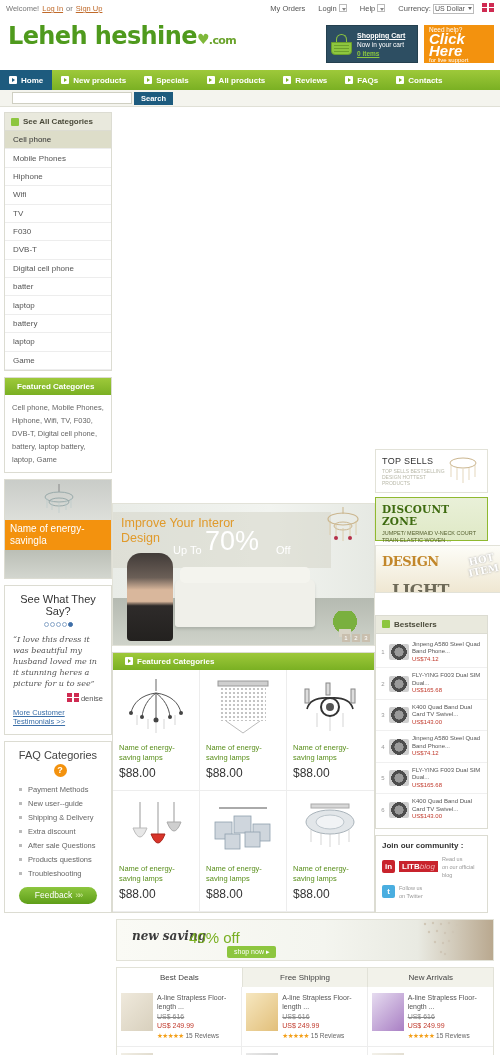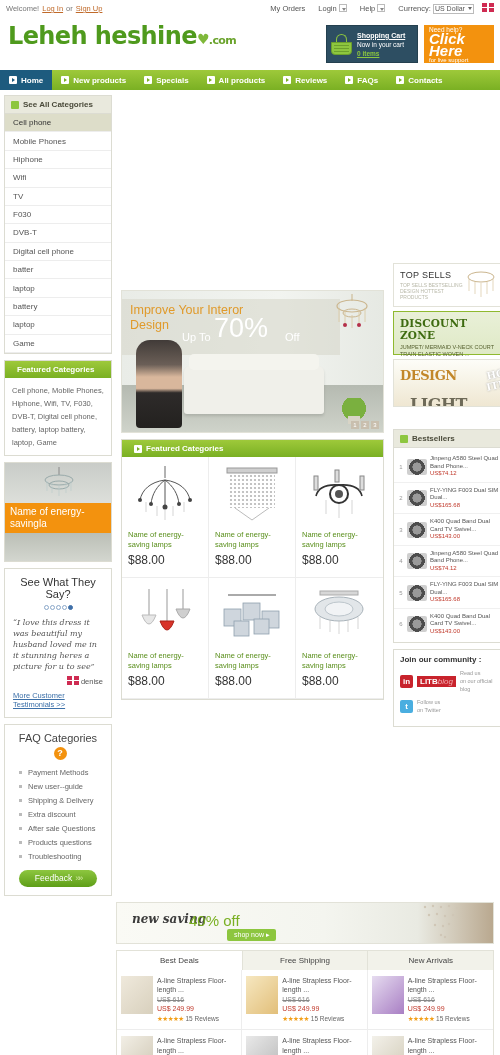--- a/index.html
+++ b/index.html
@@ -52,21 +52,21 @@
   .nav .sq { width:8px; height:8px; background:#fff; border-radius:1px; position:relative; flex:none; }
   .nav .sq:after { content:""; position:absolute; left:2.5px; top:2px; width:0; height:0; border-top:2px solid transparent; border-bottom:2px solid transparent; border-left:3px solid #7ab023; }
   .nav .item.active .sq:after { border-left-color:#1d5b7e; }
 
   
   .searchbar { height:17px; background:#f4f4ee; display:flex; align-items:center; padding-left:12px; border-bottom:1px solid #e0e0d6; }
   .searchbar input { width:120px; height:12px; border:1px solid #cfcfc2; font-size:7px; padding:0 2px; background:#fff; }
   .searchbar .btn { background:#1d5b7e; color:#fff; font-size:7.5px; font-weight:bold; padding:2px 7px; margin-left:2px; }
 
   
-  .body { display:flex; padding:5px 4px 0 4px; gap:9px; align-items:center; }
+  .body { display:flex; padding:5px 4px 0 4px; gap:0; align-items:flex-end; }
   .col-left { width:108px; flex:none; }
   .col-mid { width:263px; flex:none; }
   .col-right { width:113px; flex:none; }
 
   .panel { border:1px solid #dcdcd2; background:#fff; margin-bottom:6px; }
   .panel-hd-green { background:linear-gradient(to bottom,#9ec93a,#7ab023); color:#fff; font-size:8px; font-weight:bold; padding:4px 12px; display:flex; align-items:center; gap:4px; }
   .panel-hd-grey { background:#e9e9dd; color:#4a4a3a; font-size:8px; font-weight:bold; padding:4px 6px; display:flex; align-items:center; gap:4px; border-bottom:1px solid #dcdcd2;}
   .sq-w { width:8px; height:8px; background:#fff; border-radius:1px; position:relative; flex:none; }
   .sq-w:after { content:""; position:absolute; left:2.5px; top:2px; width:0; height:0; border-top:2px solid transparent; border-bottom:2px solid transparent; border-left:3px solid #7ab023; }
   .sq-g { width:8px; height:8px; background:#8dc63f; border-radius:1px; flex:none; }
@@ -249,20 +249,24 @@
     <div class="item">
         <i class="sq"></i>
         <span>FAQs</span>
       </div>
     <div class="item">
         <i class="sq"></i>
         <span>Contacts</span>
       </div>
   </div>
 
+  <div class="searchbar">
+    <input type="text" placeholder="" style="">
+    <div class="btn">Search</div>
+  </div>
 
   <div class="body">
 
     <div class="col-left">
       <div class="panel">
         <div class="panel-hd-grey">
             <i class="sq-g"></i>
             <span>See All Categories</span>
           </div>
         <ul class="cat-list">

